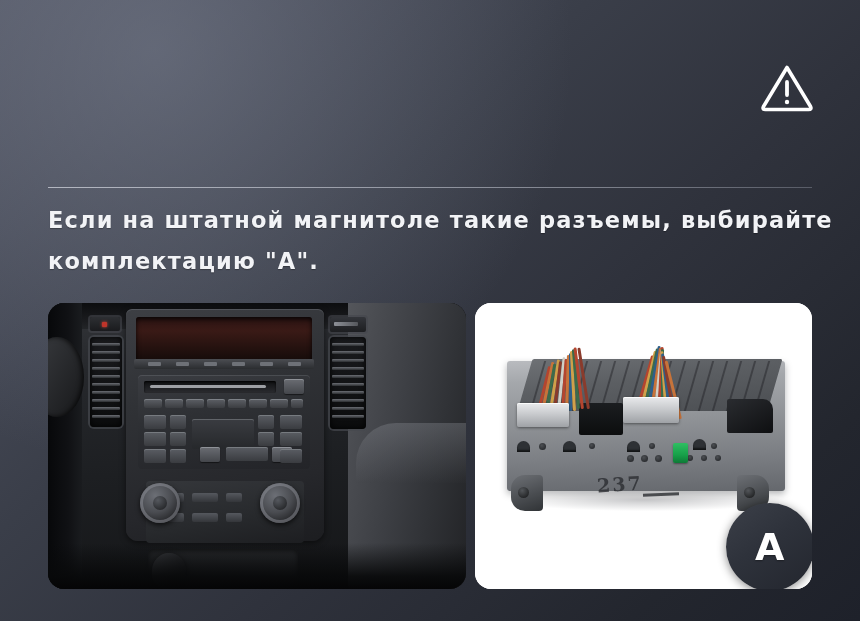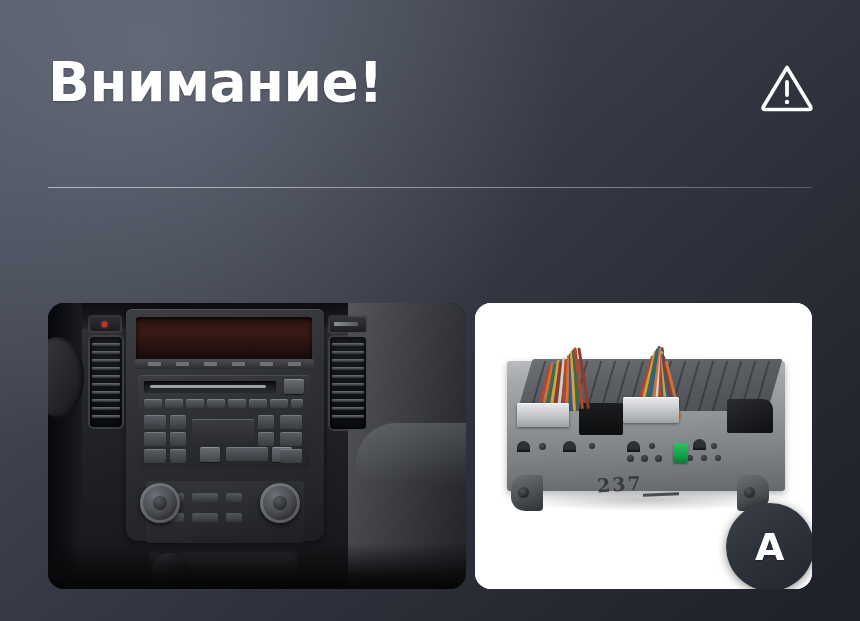--- a/index.html
+++ b/index.html
@@ -346,32 +346,35 @@
     line-height: 1;
     letter-spacing: 0.5px;
     text-shadow: 0 1px 2px rgba(0,0,0,0.35);
   }
 </style>
 </head>
 <body>
 
 <div id="slide">
 
-  <div id="title">Внимание!</div>
 
   <div id="warning-icon">
     <svg viewBox="0 0 54 50" width="54" height="50" aria-hidden="true">
       <path d="M27 5.5 L50.5 44.5 Q52 47.5 48.6 47.5 L5.4 47.5 Q2 47.5 3.5 44.5 Z" fill="none" stroke="#ffffff" stroke-width="3.6" stroke-linejoin="round" stroke-linecap="round"></path>
       <line x1="27" y1="20" x2="27" y2="33" stroke="#ffffff" stroke-width="3.8" stroke-linecap="round"></line>
       <circle cx="27" cy="40" r="2.2" fill="#ffffff"></circle>
     </svg>
   </div>
 
   <div id="divider"></div>
 
+  <div id="body-text">
+    <span class="ln">Если на штатной магнитоле такие разъемы, выбирайте</span>
+    <span class="ln">комплектацию "А".</span>
+  </div>
 
   <div id="photo-row">
 
     <div class="photo-card" id="card-dash">
       <div class="dash">
         <div class="top-shade"></div>
         <div class="hump"></div>
         <div class="leftdark"></div>
         <div class="wheel"></div>
 

